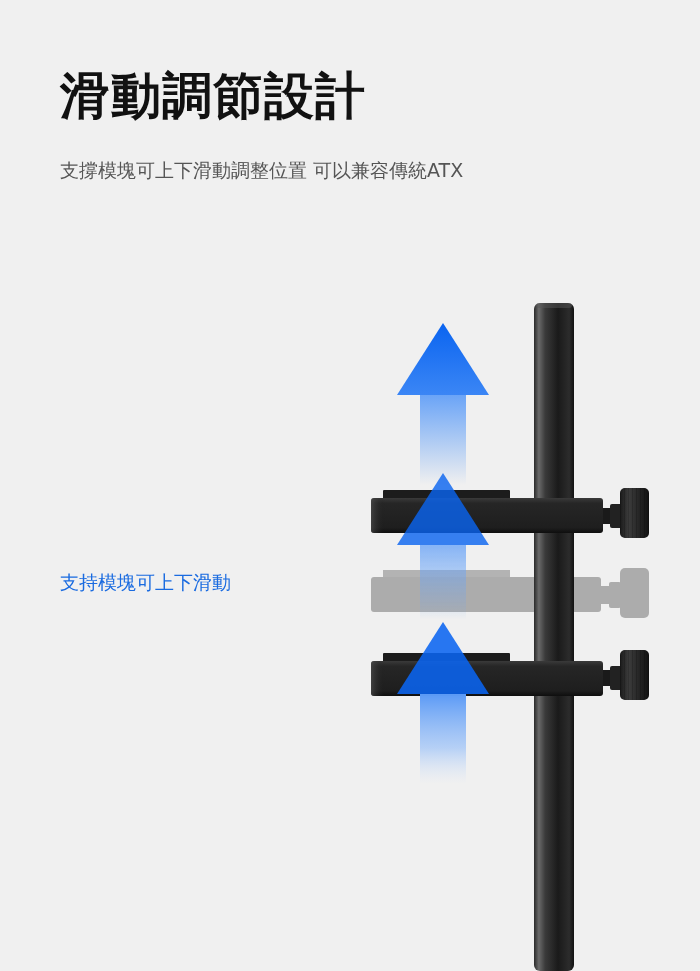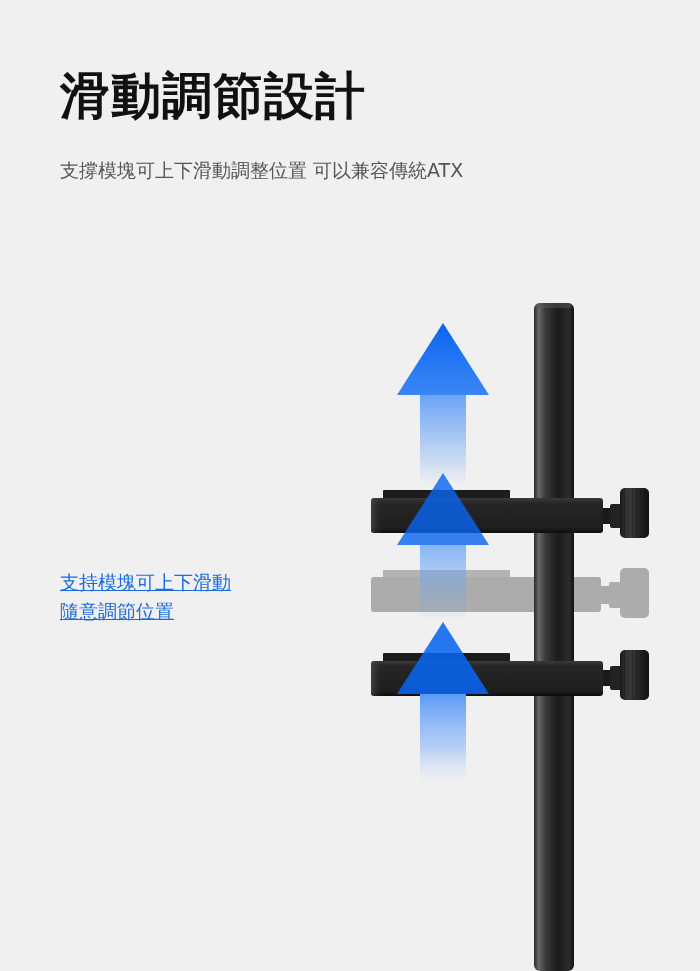--- a/index.html
+++ b/index.html
@@ -15,35 +15,34 @@
     }
     .desc {
       position: absolute; left: 60px; top: 140px;
       font-size: 19px; color: #555; line-height: 29px; margin-top: 16px;
     }
     .desc div { white-space: nowrap; }
     .caption {
       position: absolute; left: 60px; top: 568px;
       font-size: 19px; color: #1a6be0; line-height: 29px;
     }
-    .caption div { white-space: nowrap; text-decoration: underline; }
+    .caption div { white-space: nowrap; }
     .illus { position: absolute; left: 0; top: 0; width: 700px; height: 971px; }
   </style>
 </head>
 <body>
 
 <h1 class="title">滑動調節設計</h1>
 
 <div class="desc">
   <div>支撐模塊可上下滑動調整位置 可以兼容傳統ATX</div>
 </div>
 
 <div class="caption">
   <div>支持模塊可上下滑動</div>
-  <div>隨意調節位置</div>
 </div>
 
 <svg class="illus" viewBox="0 0 700 971" xmlns="http://www.w3.org/2000/svg">
   <defs>
     <linearGradient id="poleGrad" x1="0" y1="0" x2="1" y2="0">
       <stop offset="0" stop-color="#2a2a2a"></stop>
       <stop offset="0.12" stop-color="#6a6a6a"></stop>
       <stop offset="0.28" stop-color="#3a3a3a"></stop>
       <stop offset="0.6" stop-color="#1a1a1a"></stop>
       <stop offset="0.88" stop-color="#2c2c2c"></stop>

